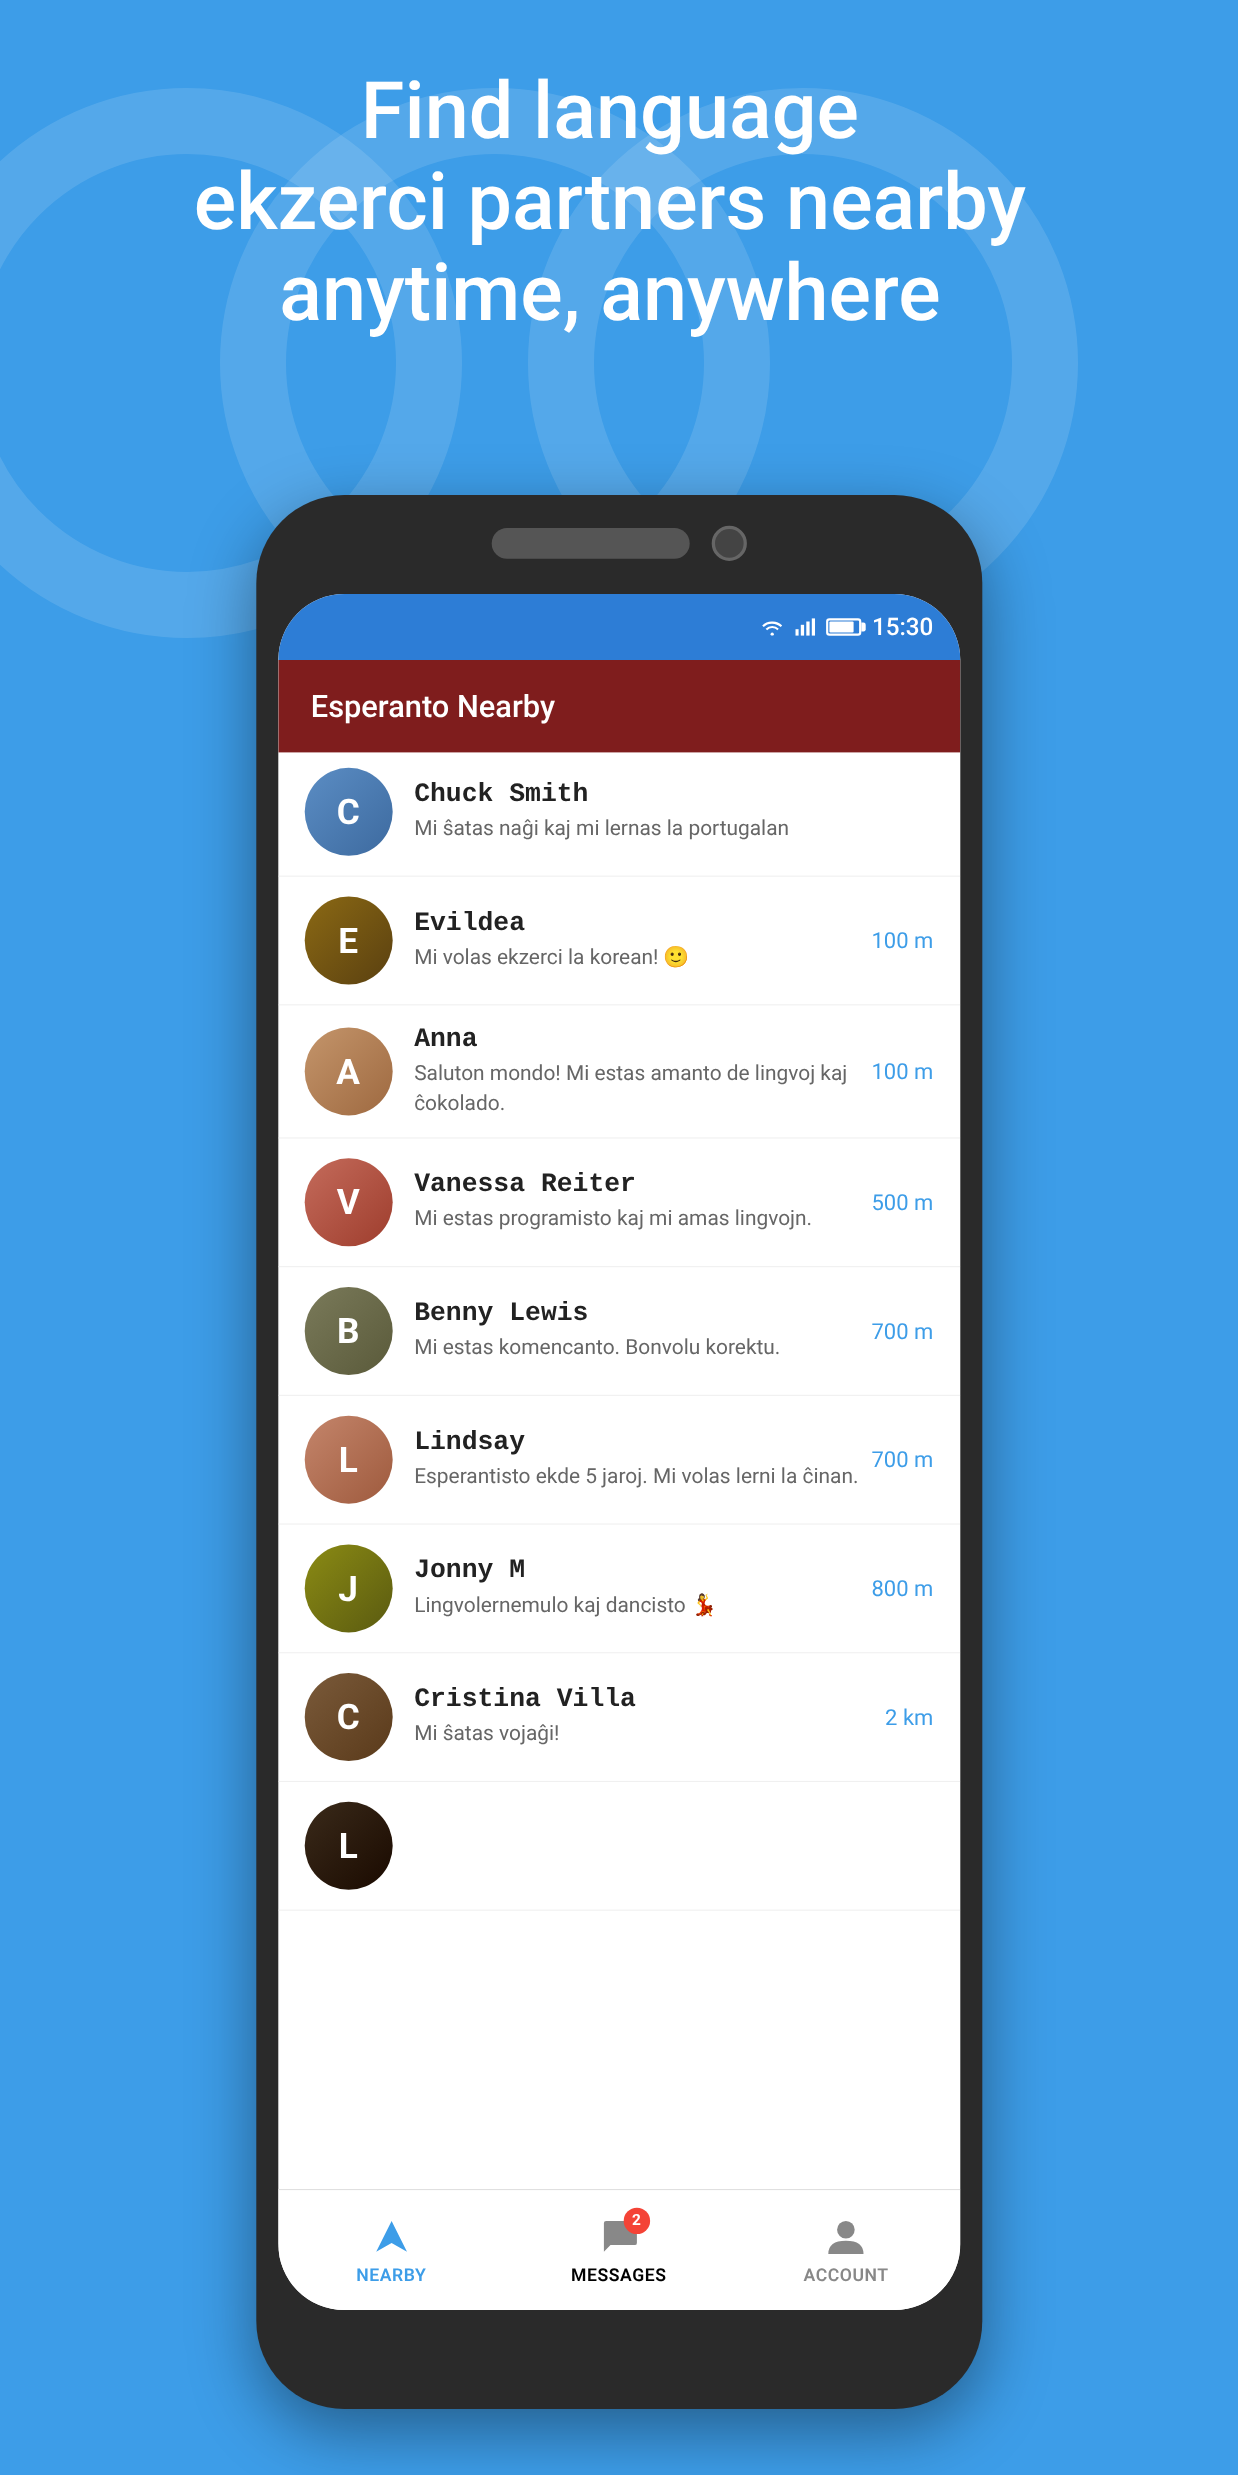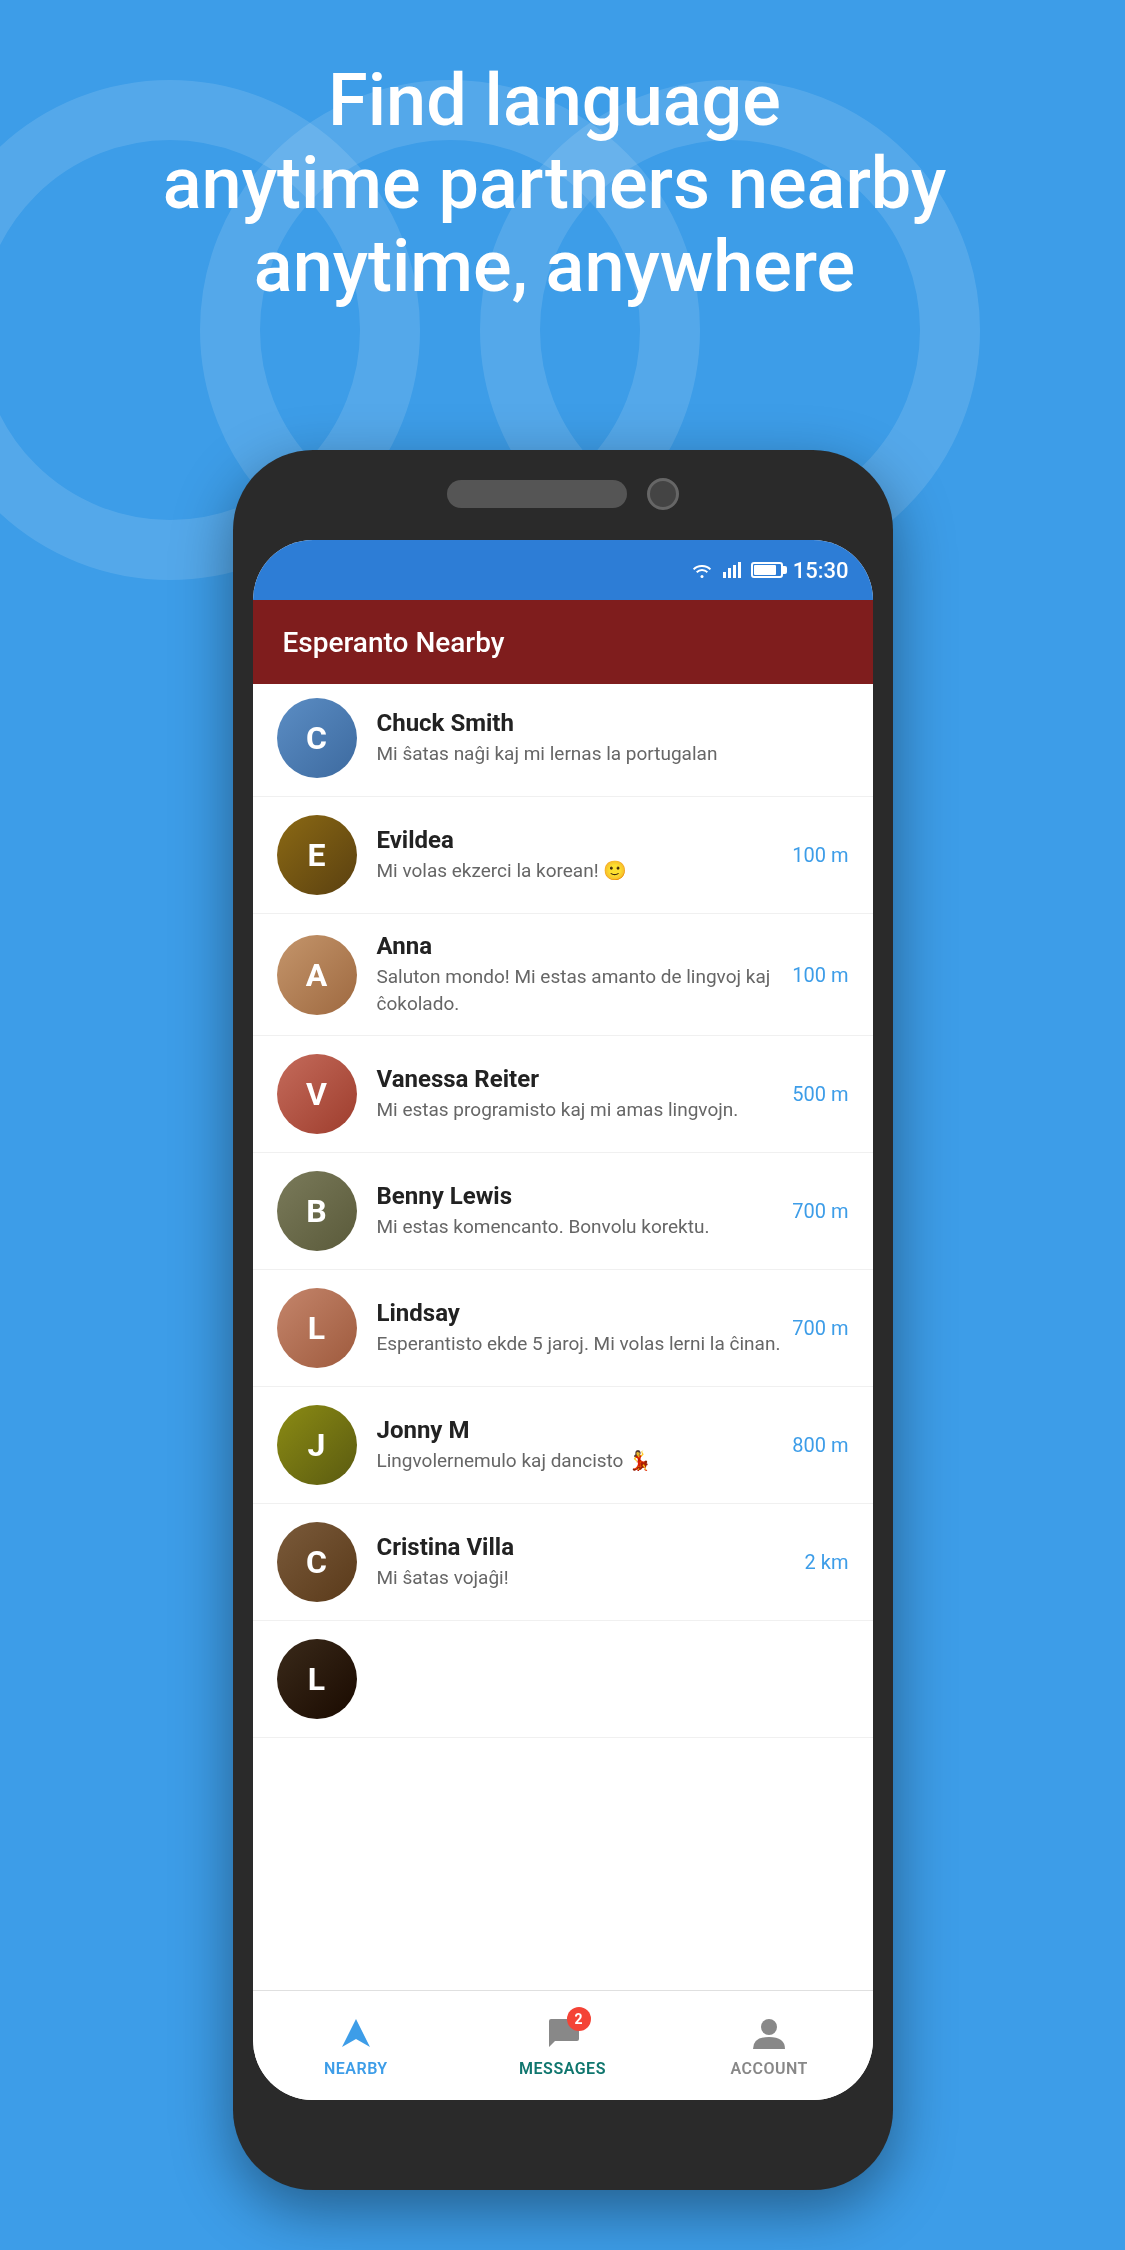--- a/index.html
+++ b/index.html
@@ -207,20 +207,21 @@
     .user-info {
       flex: 1;
       min-width: 0;
     }
 
     .user-name {
       font-size: 24px;
       font-weight: 700;
       color: #222;
       margin-bottom: 4px;
+      font-family: Liberation Mono, monospace;
     }
 
     .user-bio {
       font-size: 19px;
       color: #666;
       line-height: 1.4;
       overflow: hidden;
       display: -webkit-box;
       -webkit-line-clamp: 2;
       -webkit-box-orient: vertical;
@@ -267,21 +268,21 @@
     }
 
     .nav-label {
       font-size: 16px;
       font-weight: 600;
       letter-spacing: 0.5px;
       text-transform: uppercase;
     }
 
     .nav-item-nearby .nav-label { color: #3d9de8; }
-    .nav-item-messages .nav-label { color: #0f766e; }
+    .nav-item-messages .nav-label { color: #000000; }
     .nav-item-account .nav-label { color: #888; }
 
     .messages-bubble {
       position: relative;
     }
 
     .badge {
       position: absolute;
       top: -6px;
       right: -8px;
@@ -317,21 +318,21 @@
 <body>
 
 <div class="bg-circles">
   <div class="bg-circle bg-circle-1"></div>
   <div class="bg-circle bg-circle-2"></div>
   <div class="bg-circle bg-circle-3"></div>
 </div>
 
 <div class="hero-text">
   <span>Find language</span><br>
-  <span>anytime partners nearby</span><br>
+  <span>ekzerci partners nearby</span><br>
   <span>anytime, anywhere</span>
 </div>
 
 <div class="phone-frame">
   <div class="phone-notch-bar">
     <div class="phone-speaker"></div>
     <div class="phone-camera"></div>
   </div>
 
   <div class="phone-screen">

